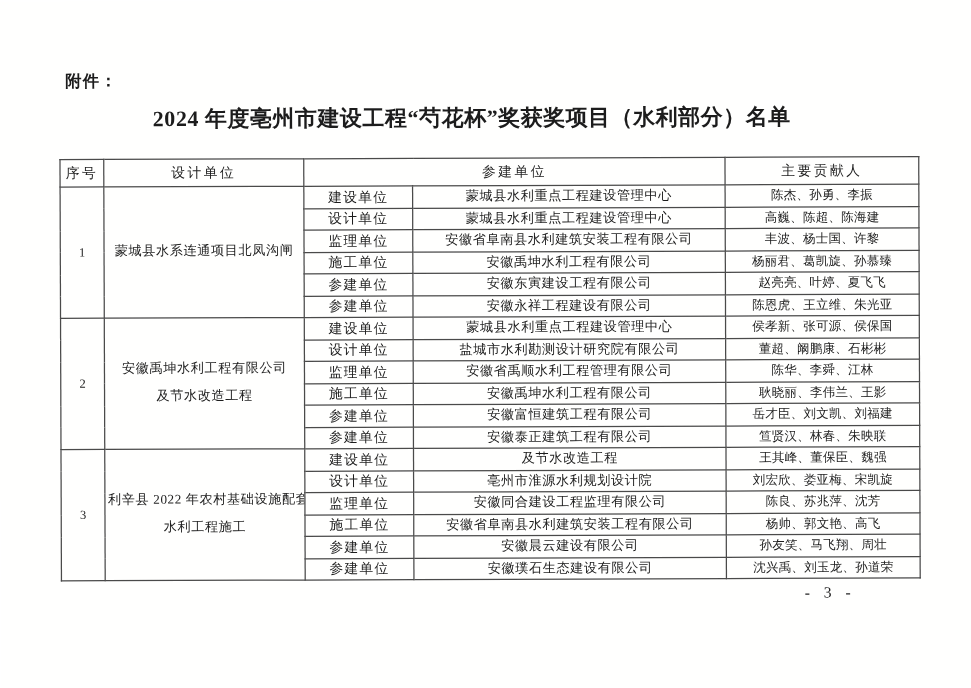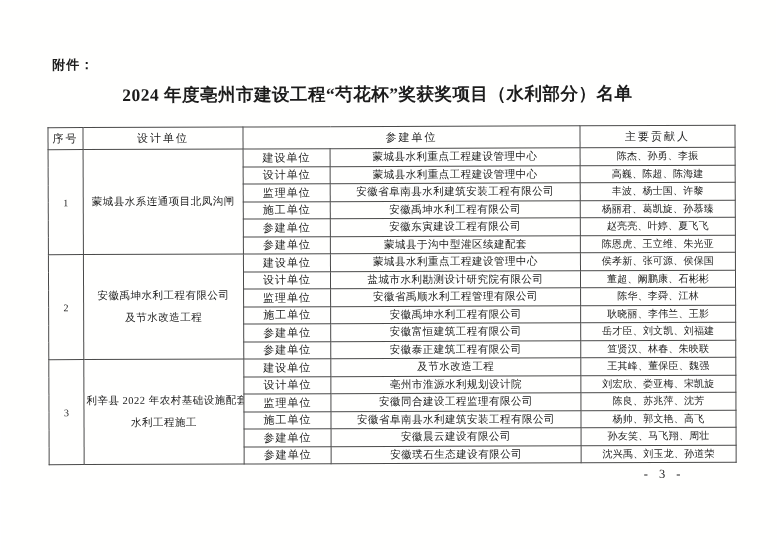--- a/index.html
+++ b/index.html
@@ -124,21 +124,21 @@
           <td class="c-company">安徽禹坤水利工程有限公司</td>
           <td class="c-contributors">杨丽君、葛凯旋、孙慕臻</td>
         </tr>
         <tr>
           <td class="c-role">参建单位</td>
           <td class="c-company">安徽东寅建设工程有限公司</td>
           <td class="c-contributors">赵亮亮、叶婷、夏飞飞</td>
         </tr>
         <tr>
           <td class="c-role">参建单位</td>
-          <td class="c-company">蒙城县于沟中型灌区续建配套</td>
+          <td class="c-company">安徽永祥工程建设有限公司</td>
           <td class="c-contributors">陈恩虎、王立维、朱光亚</td>
         </tr>
         <tr>
           <td rowspan="6" class="c-index">2</td>
           <td rowspan="6" class="c-name">
             <div>安徽禹坤水利工程有限公司</div>
             <div>及节水改造工程</div>
           </td>
           <td class="c-role">建设单位</td>
           <td class="c-company">蒙城县水利重点工程建设管理中心</td>

